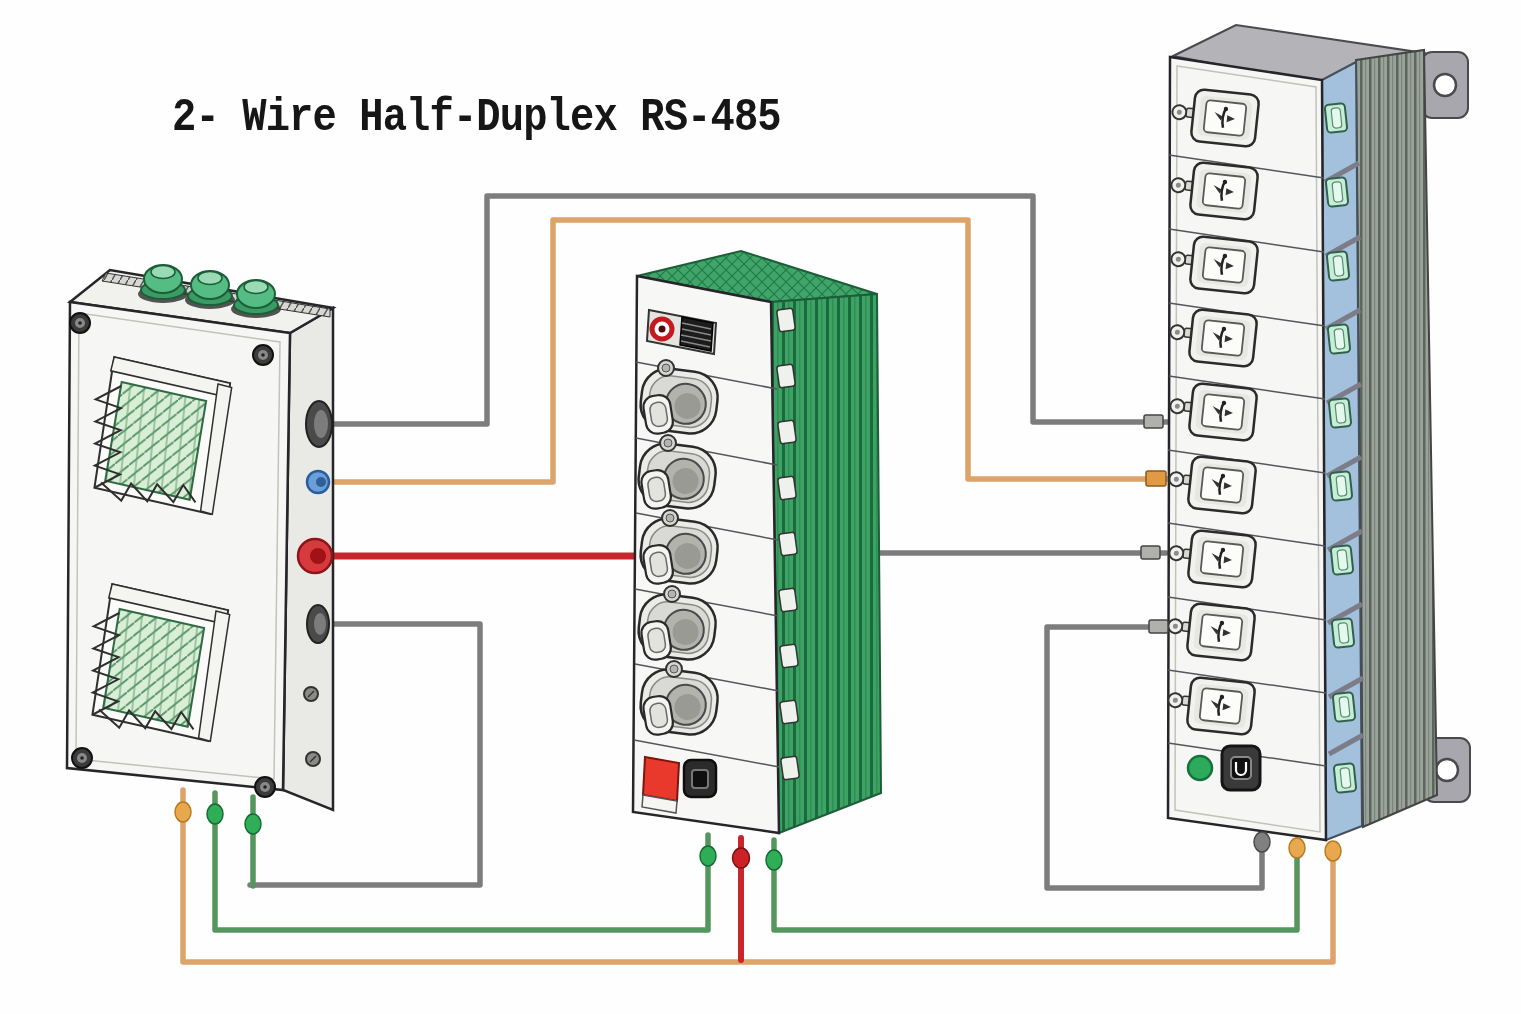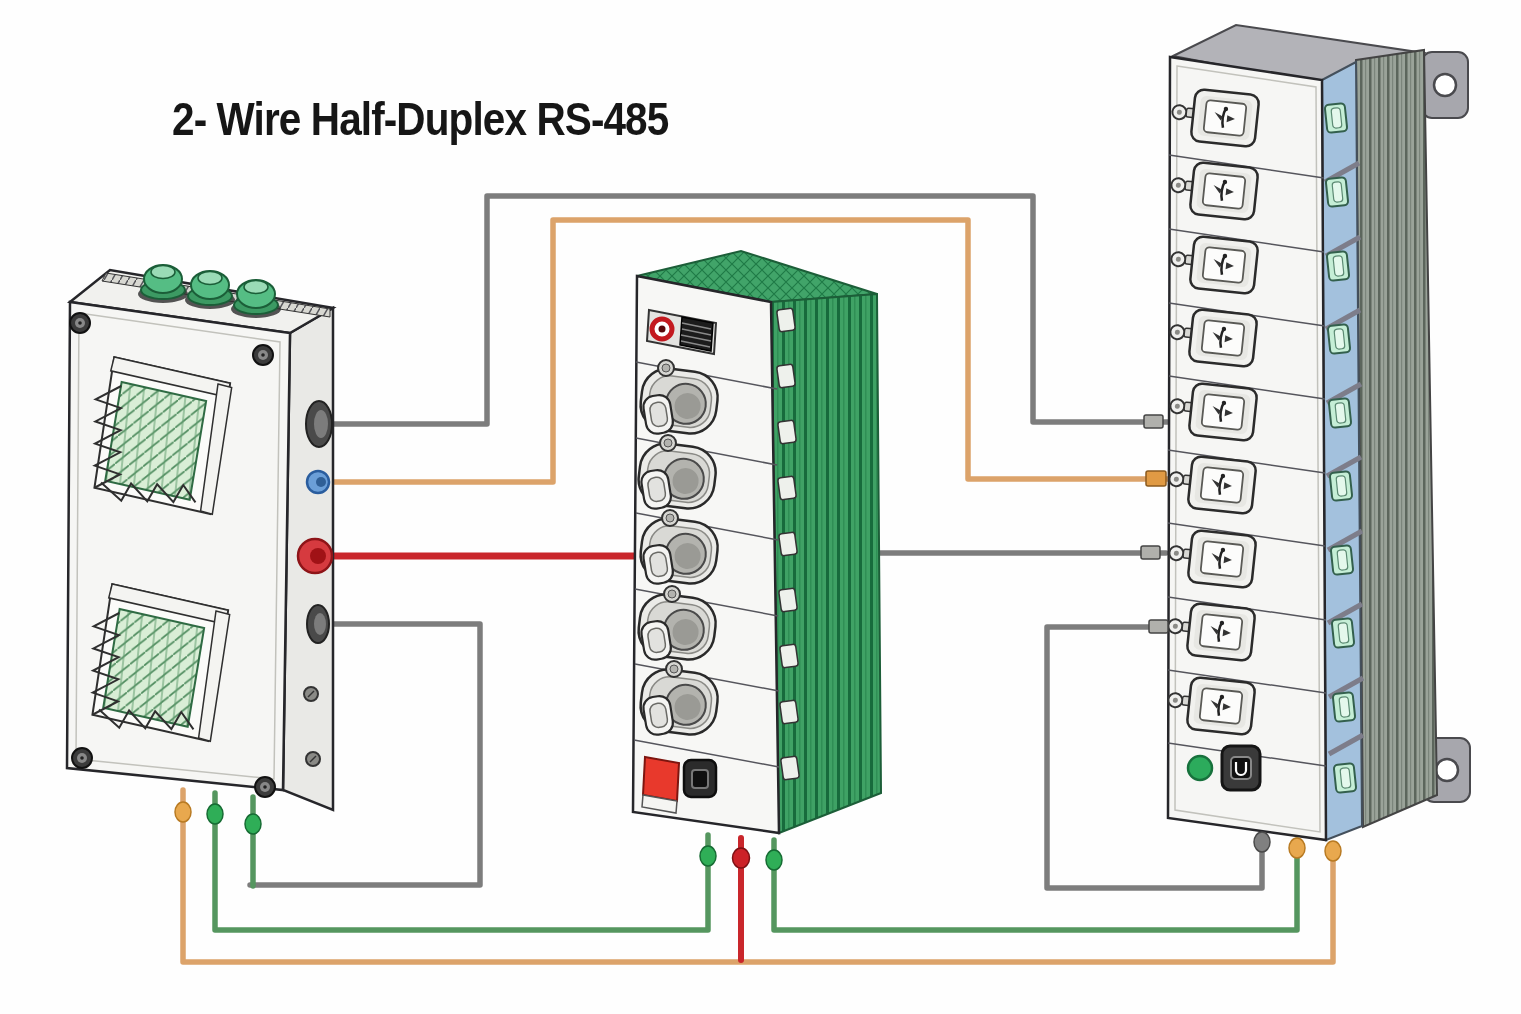--- a/index.html
+++ b/index.html
@@ -1,17 +1,17 @@
 <!DOCTYPE html>
 <html><head>
 <meta charset="utf-8">
 <style>
   html,body{margin:0;padding:0;background:#ffffff;}
   .stage{position:relative;width:1521px;height:1014px;background:#fefefe;overflow:hidden;
-         font-family:Liberation Sans, sans-serif;}
+         font-family:Liberation Mono, monospace;}
   .title{position:absolute;left:172px;top:92px;font-size:46px;font-weight:600;color:#161616;
          letter-spacing:-1px;transform:scaleX(0.88);transform-origin:left top;white-space:nowrap;}
   svg{position:absolute;left:0;top:0;}
   .wire{fill:none;stroke-width:5.5px;stroke-linejoin:round;stroke-linecap:round;}
   .wG{stroke:#7d7d7d}.wO{stroke:#dca36a}.wGr{stroke:#55965f}.wR{stroke:#c9262b}
   .edge{stroke:#26262a;stroke-width:2.5px;}
   .thin{stroke:#55555c;stroke-width:1.5px;}
 </style>
 </head>
 <body>

